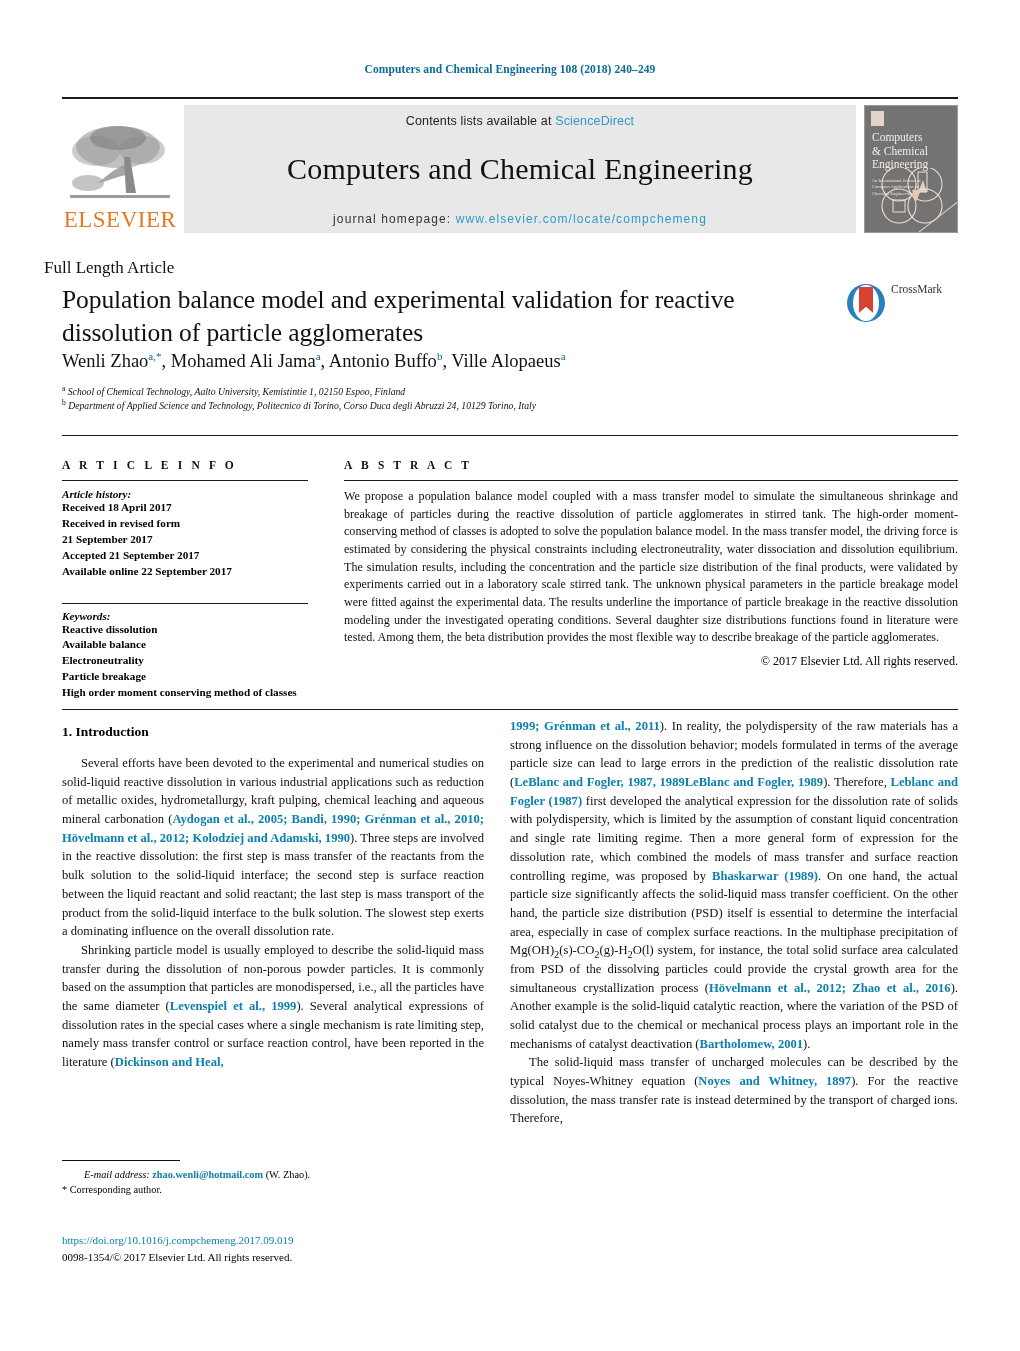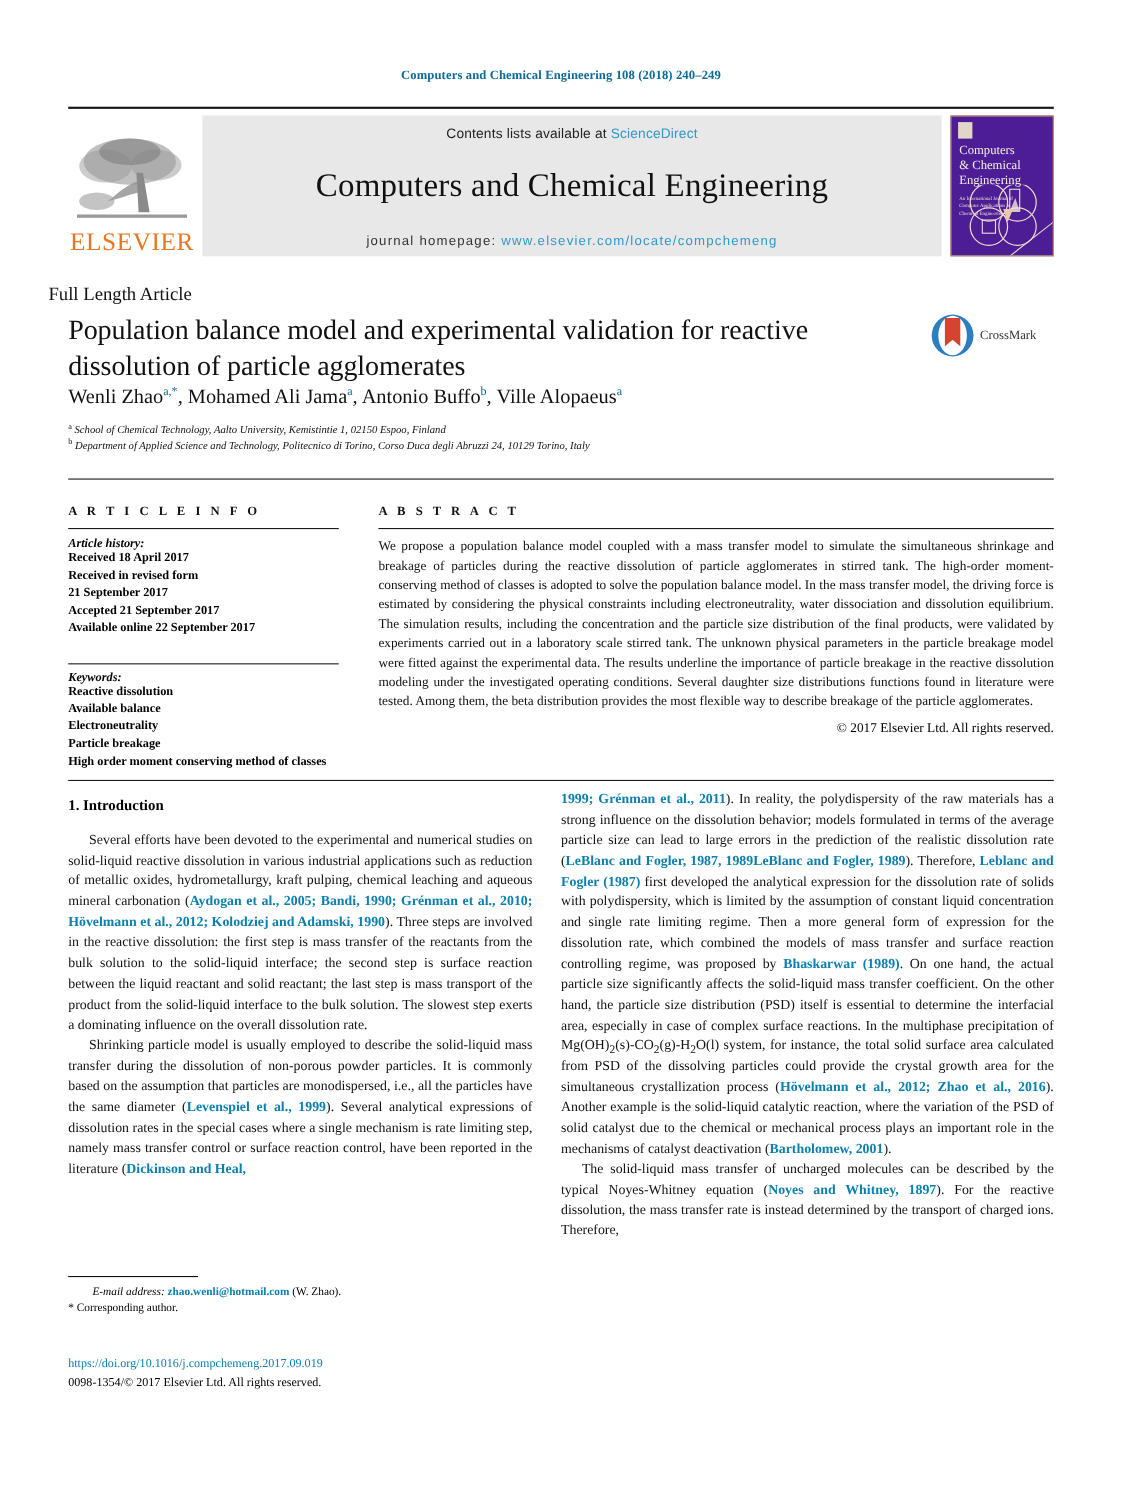--- a/index.html
+++ b/index.html
@@ -105,21 +105,21 @@
     flex: 0 0 92px;
     width: 92px;
     border: 1px solid #999;
     background: #c0392b;
     position: relative;
     overflow: hidden;
   }
   .cover-inner {
     position: absolute;
     inset: 0;
-    background: #4c1d95;
+    background: #737373;
     text-decoration: underline;
   }
   .cover-box {
     position:absolute;
     top:5px; left:6px;
     width:13px;height:15px;
     background:#e3d6c8;
   }
   .cover-title {
     position: absolute;
@@ -186,21 +186,20 @@
   }
   .affils sup { font-style: normal; font-size: 7.5px; }
 
   .crossmark {
     position: absolute;
     top: 283px;
     left: 846px;
     width: 106px;
     height: 44px;
     display: flex;
-    align-items: center;
     gap: 5px;
   }
   .cm-label {
     font-family: "Liberation Serif", serif;
     font-size: 11.5px;
     color: #333;
   }
 
   
   .band-rule-top {

